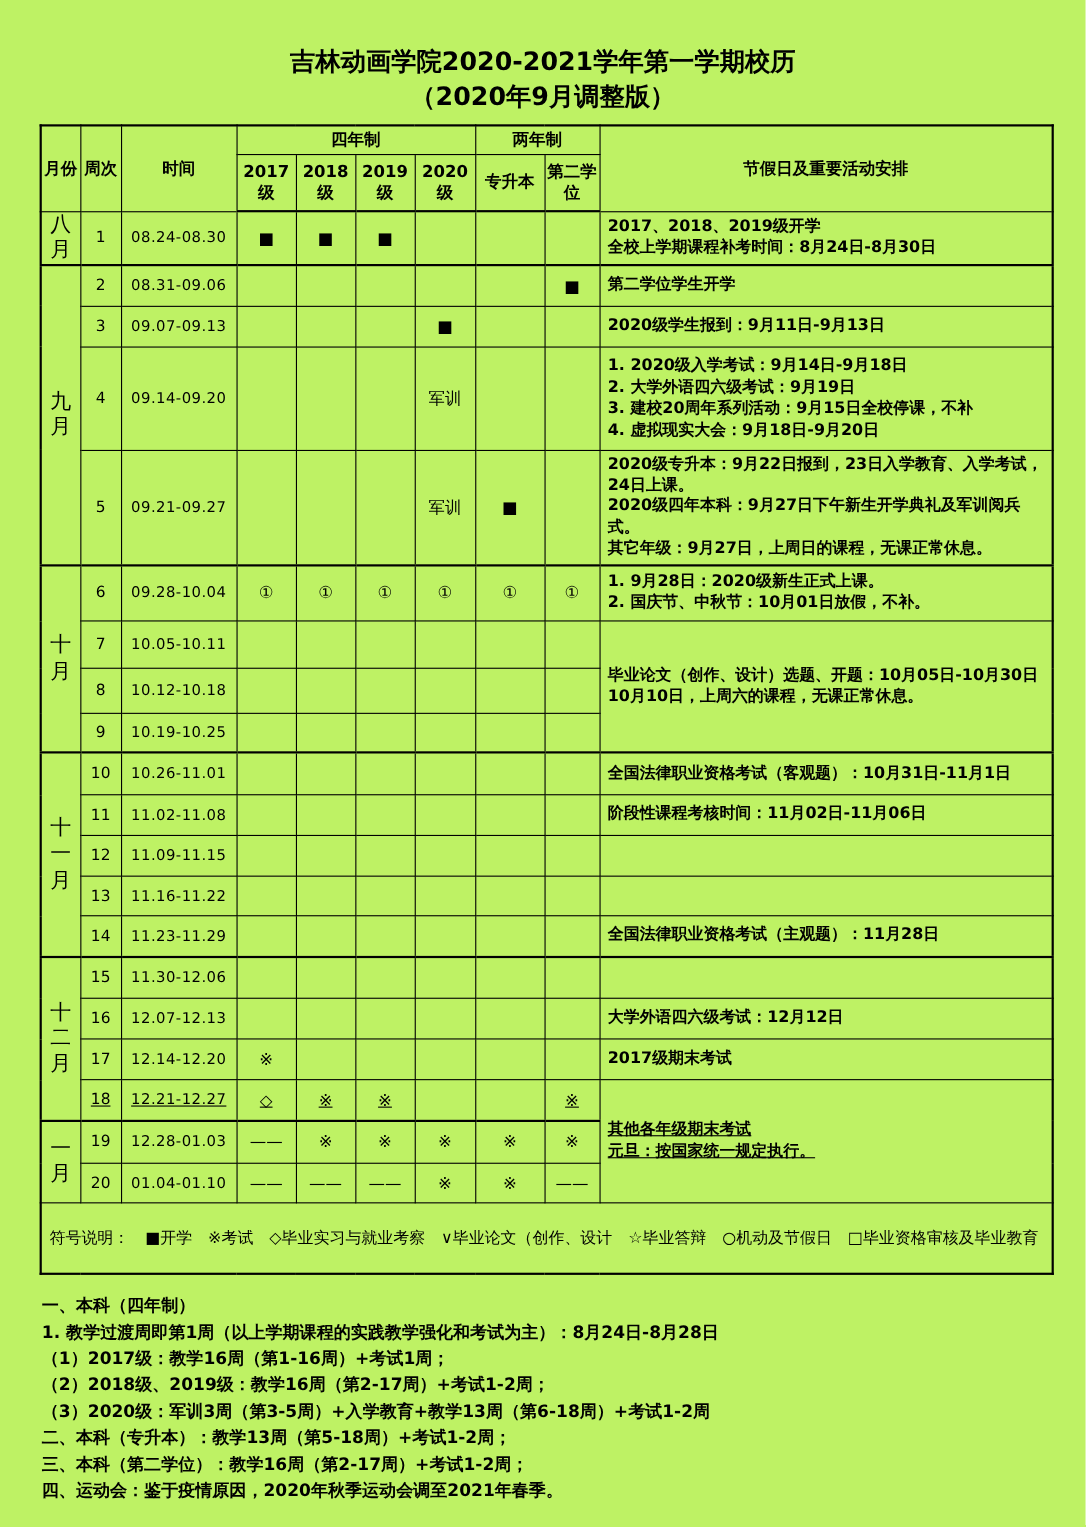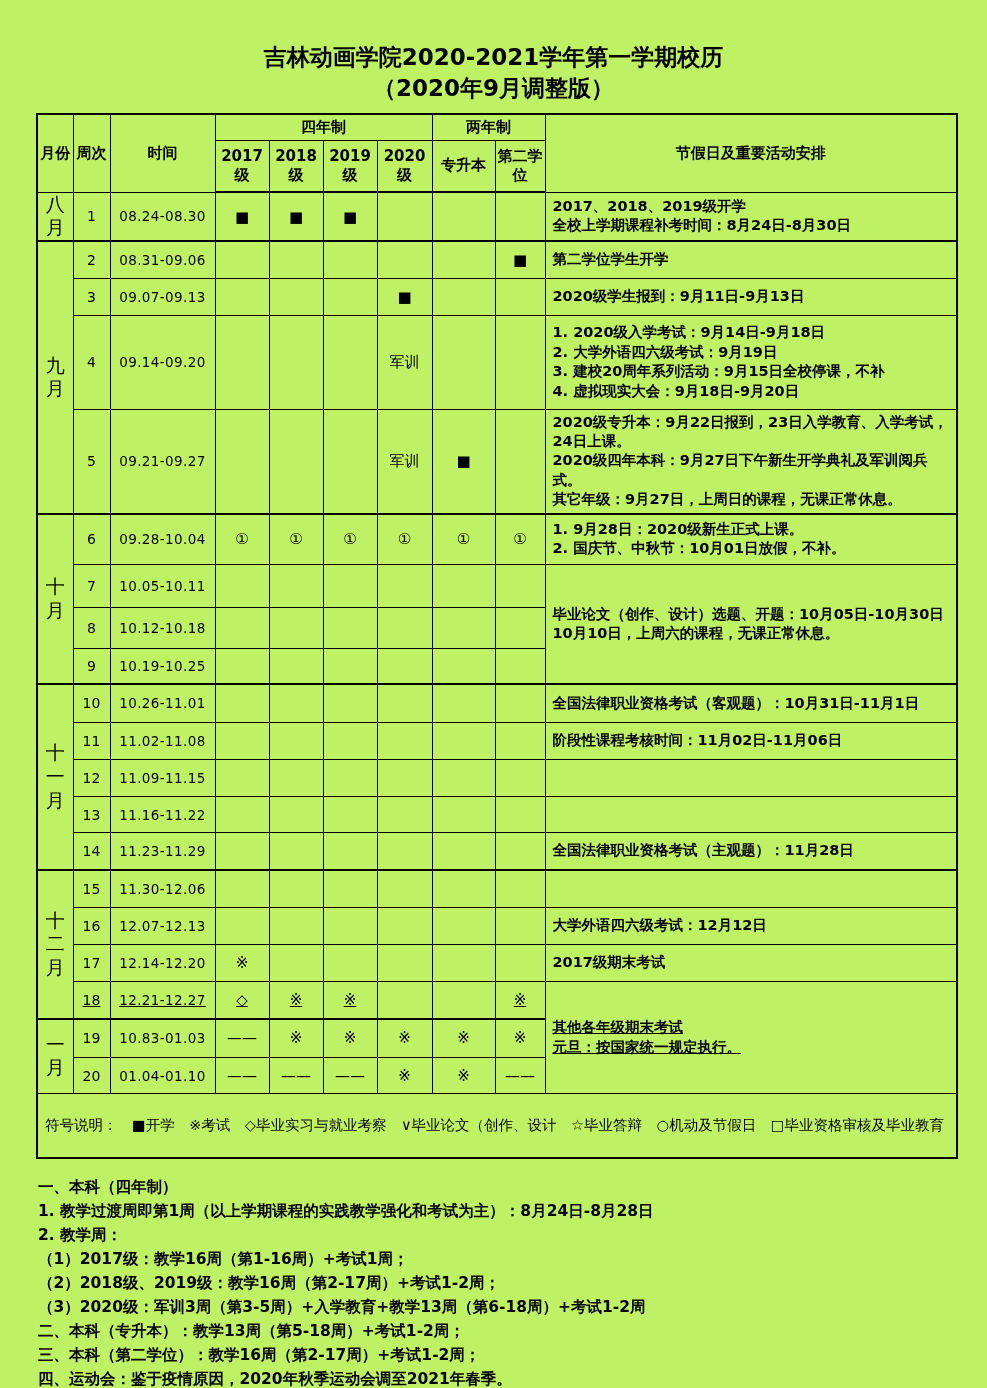--- a/index.html
+++ b/index.html
@@ -338,21 +338,21 @@
           <td class="mark-cell"></td>
           <td class="mark-cell">※</td>
           <td class="note-cell" rowspan="3">
             <div class="note-line">其他各年级期末考试</div>
             <div class="note-line">元旦：按国家统一规定执行。</div>
           </td>
         </tr>
         <tr class="month-start" style="height: 39px;">
           <td class="month-cell" rowspan="2">一月</td>
           <td class="week-cell">19</td>
-          <td class="time-cell">10.83-01.03</td>
+          <td class="time-cell">12.28-01.03</td>
           <td class="mark-cell">——</td>
           <td class="mark-cell">※</td>
           <td class="mark-cell">※</td>
           <td class="mark-cell">※</td>
           <td class="mark-cell">※</td>
           <td class="mark-cell">※</td>
         </tr>
         <tr style="height: 36px;">
           <td class="week-cell">20</td>
           <td class="time-cell">01.04-01.10</td>
@@ -365,21 +365,20 @@
         </tr>
         <tr style="height: 44px;">
           <td class="legend-cell" colspan="10">符号说明：　■开学　※考试　◇毕业实习与就业考察　∨毕业论文（创作、设计　☆毕业答辩　○机动及节假日　□毕业资格审核及毕业教育</td>
         </tr>
       </tbody>
   </table>
 
   <div class="footnotes">
       <div>一、本科（四年制）</div>
       <div>1. 教学过渡周即第1周（以上学期课程的实践教学强化和考试为主）：8月24日-8月28日</div>
-      <div>2. 教学周：</div>
       <div>（1）2017级：教学16周（第1-16周）+考试1周；</div>
       <div>（2）2018级、2019级：教学16周（第2-17周）+考试1-2周；</div>
       <div>（3）2020级：军训3周（第3-5周）+入学教育+教学13周（第6-18周）+考试1-2周</div>
       <div>二、本科（专升本）：教学13周（第5-18周）+考试1-2周；</div>
       <div>三、本科（第二学位）：教学16周（第2-17周）+考试1-2周；</div>
       <div>四、运动会：鉴于疫情原因，2020年秋季运动会调至2021年春季。</div>
     </div>
 
 </div>
 

